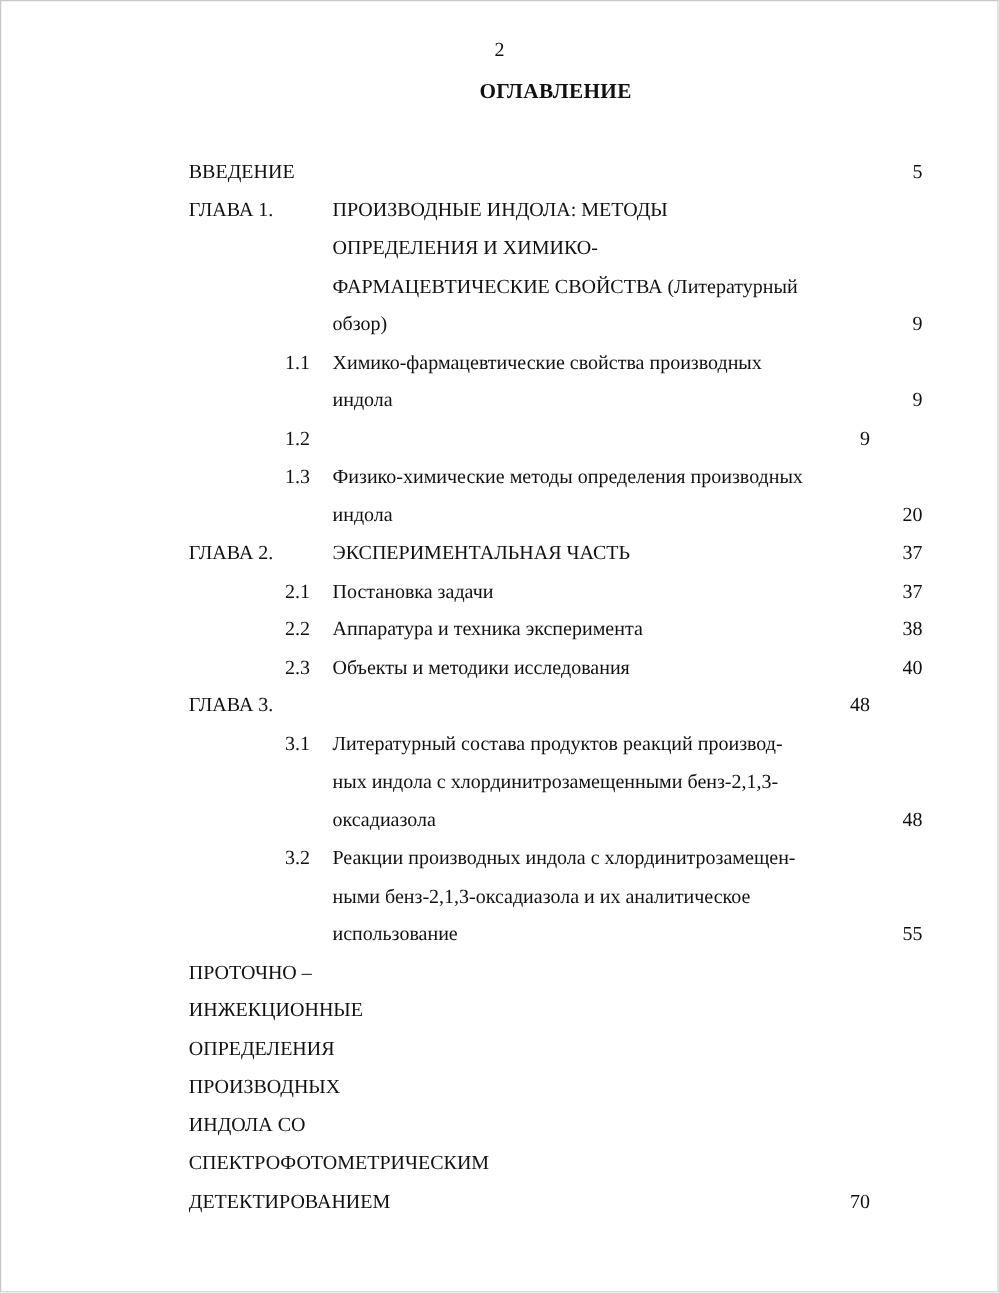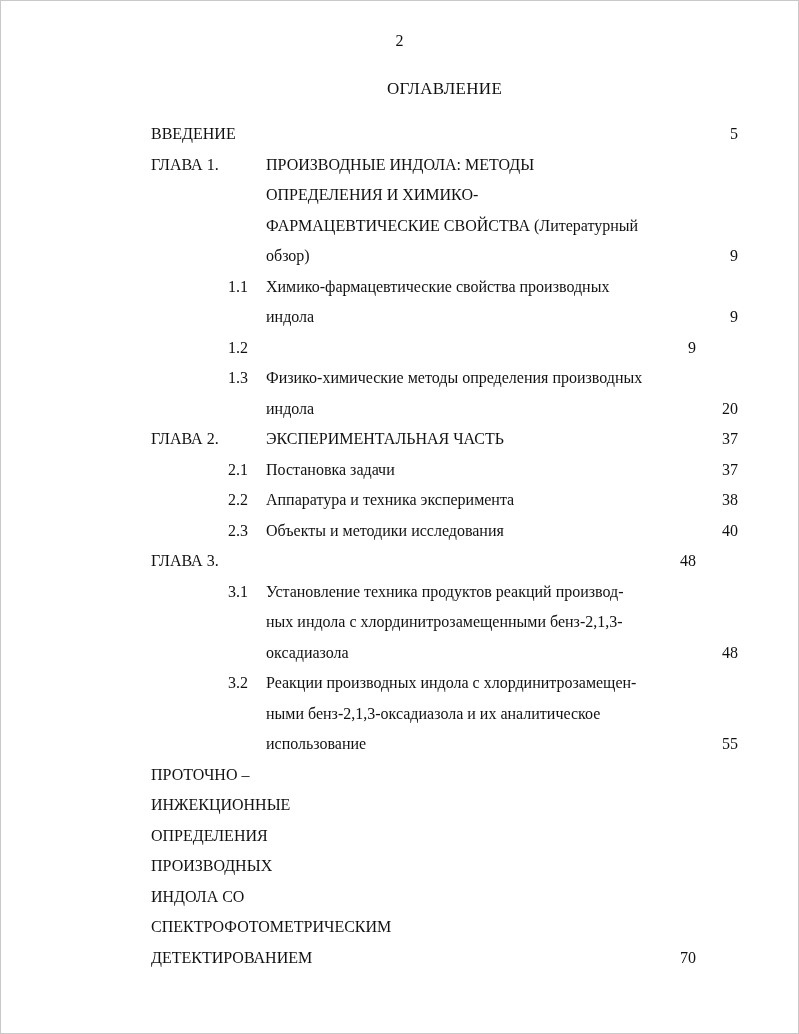--- a/index.html
+++ b/index.html
@@ -17,26 +17,26 @@
   .page-number {
     text-align: center;
     font-size: 16px;
     line-height: 20px;
     
     margin-left: -90px;
   }
   .doc-title {
     text-align: center;
     font-size: 17px;
-    font-weight: normal;
-    margin-top: 28px;
+    font-weight: bold;
+    margin-top: 12px;
     letter-spacing: 0.3px;
   }
   .toc {
-    margin-top: 20px;
+    margin-top: 40px;
     font-size: 16px;
     line-height: 30.5px;
   }
   .toc-row {
     display: grid;
     grid-template-columns: 115px 1fr 42px;
   }
   .toc-label { white-space: nowrap; }
   .toc-row.sub .toc-label { text-align: right; padding-right: 18px; }
   .toc-text { white-space: pre-line; }
@@ -111,21 +111,21 @@
       <span class="toc-page">40</span>
     </div>
 
     <div class="toc-row chapter">
       <span class="toc-label">ГЛАВА 3.</span>
       <span class="toc-page">48</span>
     </div>
 
     <div class="toc-row sub">
       <span class="toc-label">3.1</span>
-      <span class="toc-text">Установление техника продуктов реакций производ-
+      <span class="toc-text">Литературный состава продуктов реакций производ-
 ных индола с хлординитрозамещенными бенз-2,1,3-
 оксадиазола</span>
       <span class="toc-page">48</span>
     </div>
 
     <div class="toc-row sub">
       <span class="toc-label">3.2</span>
       <span class="toc-text">Реакции производных индола с хлординитрозамещен-
 ными бенз-2,1,3-оксадиазола и их аналитическое
 использование</span>

